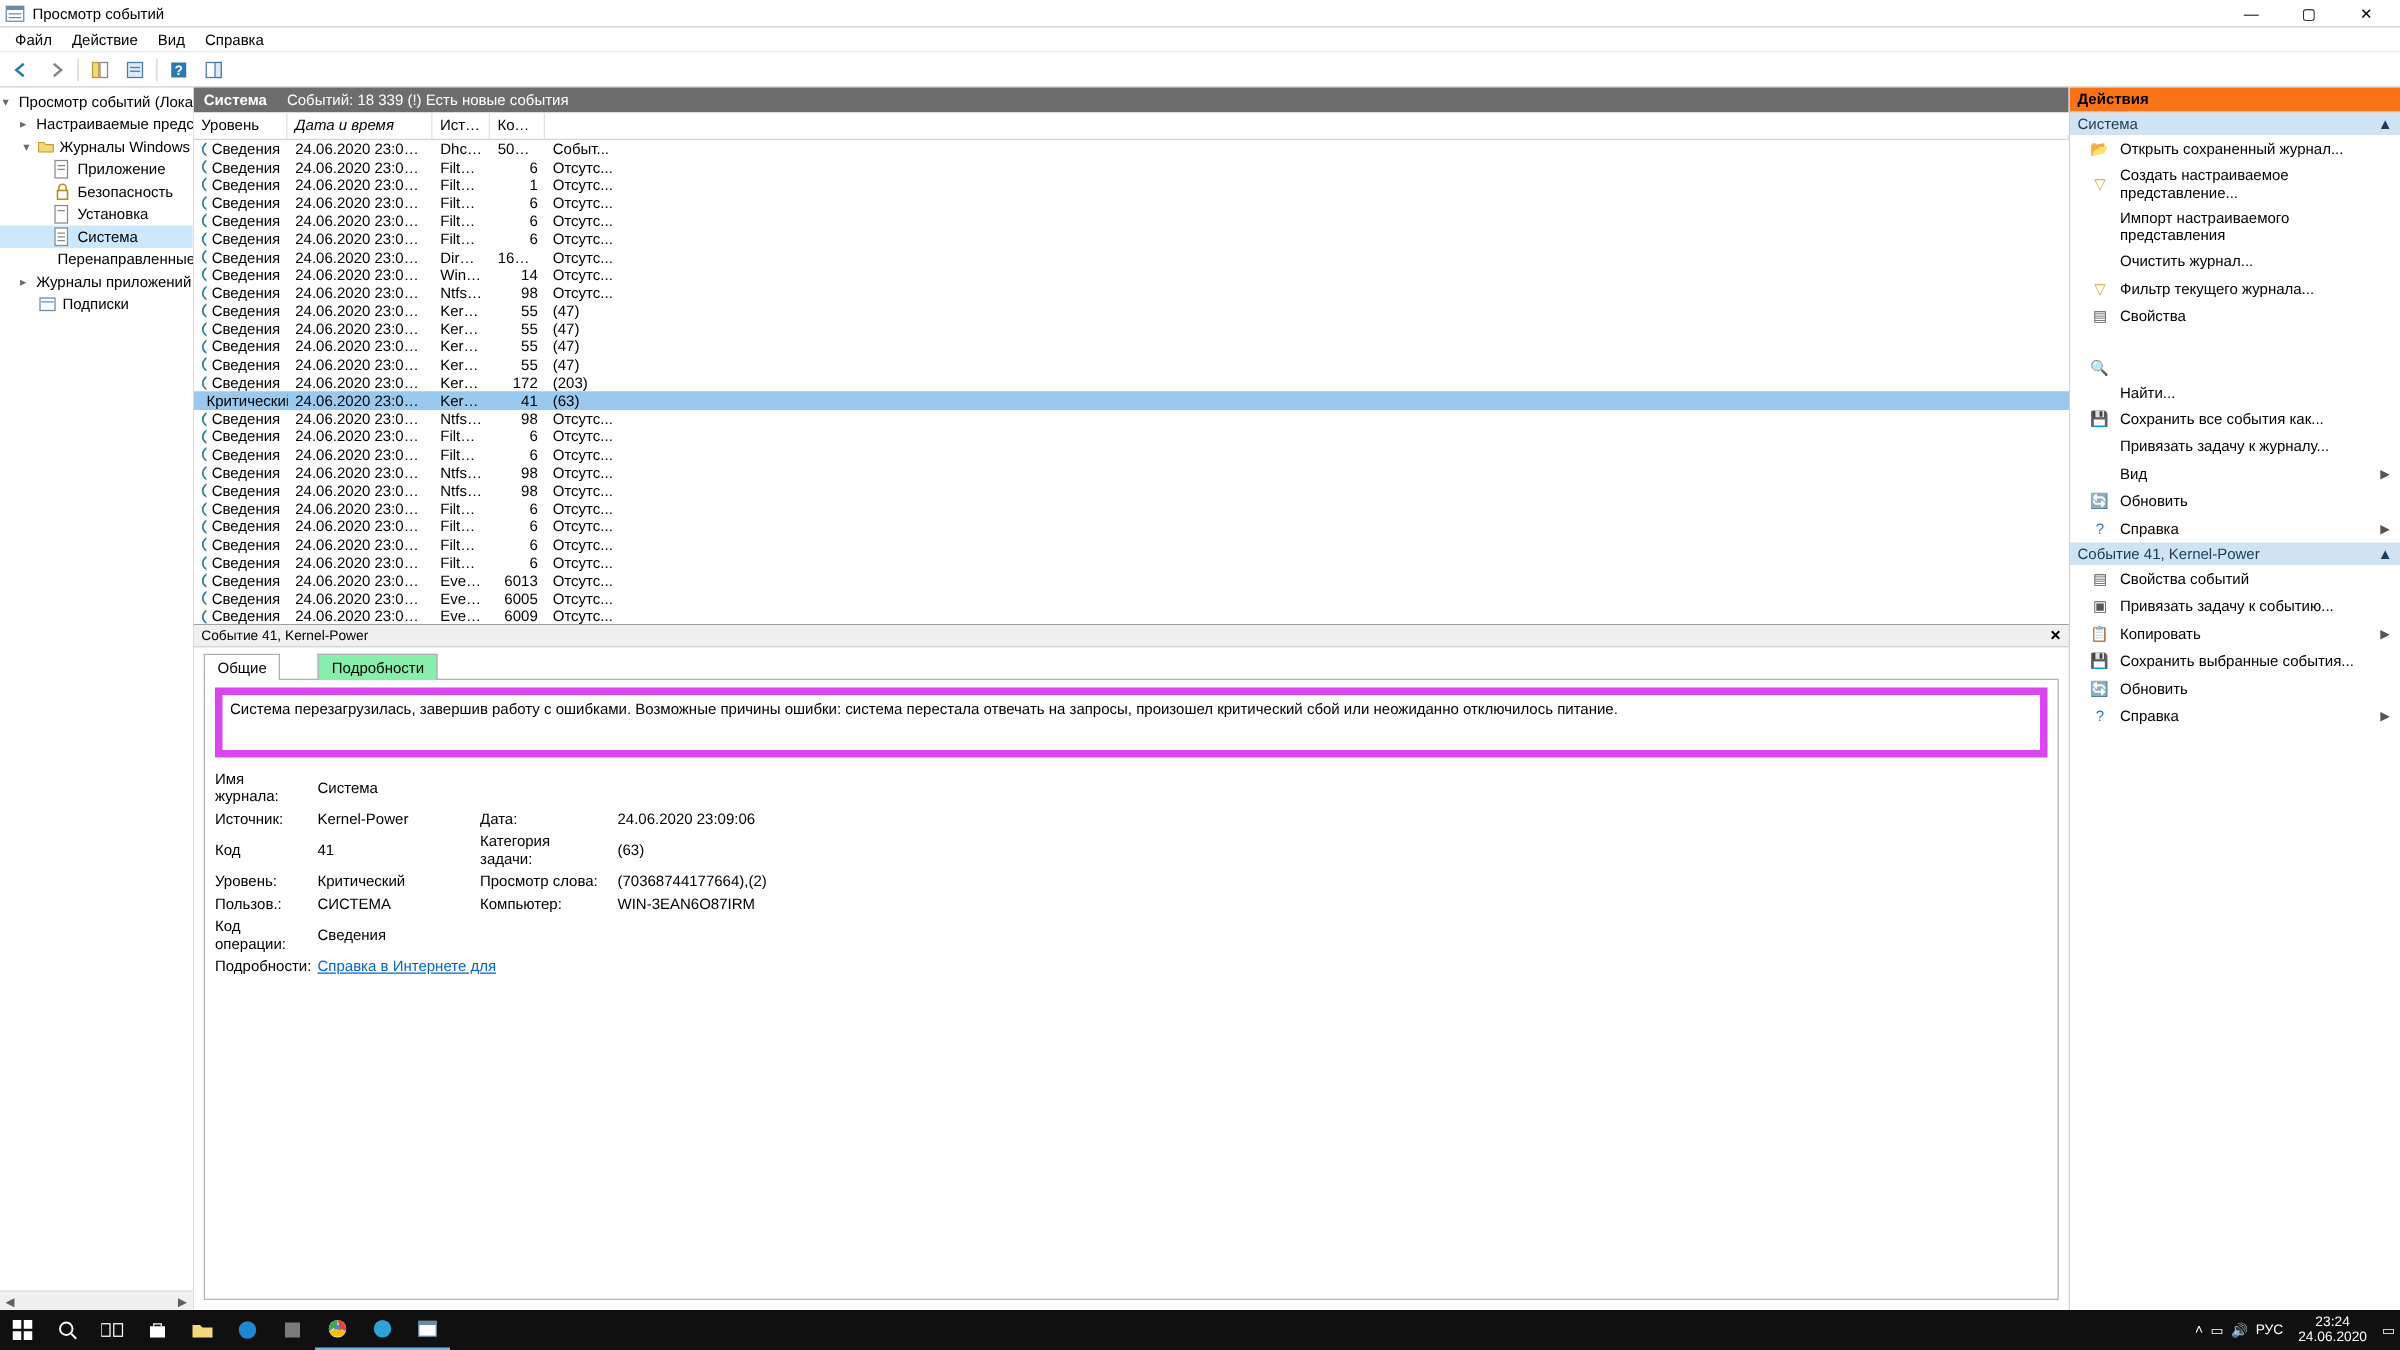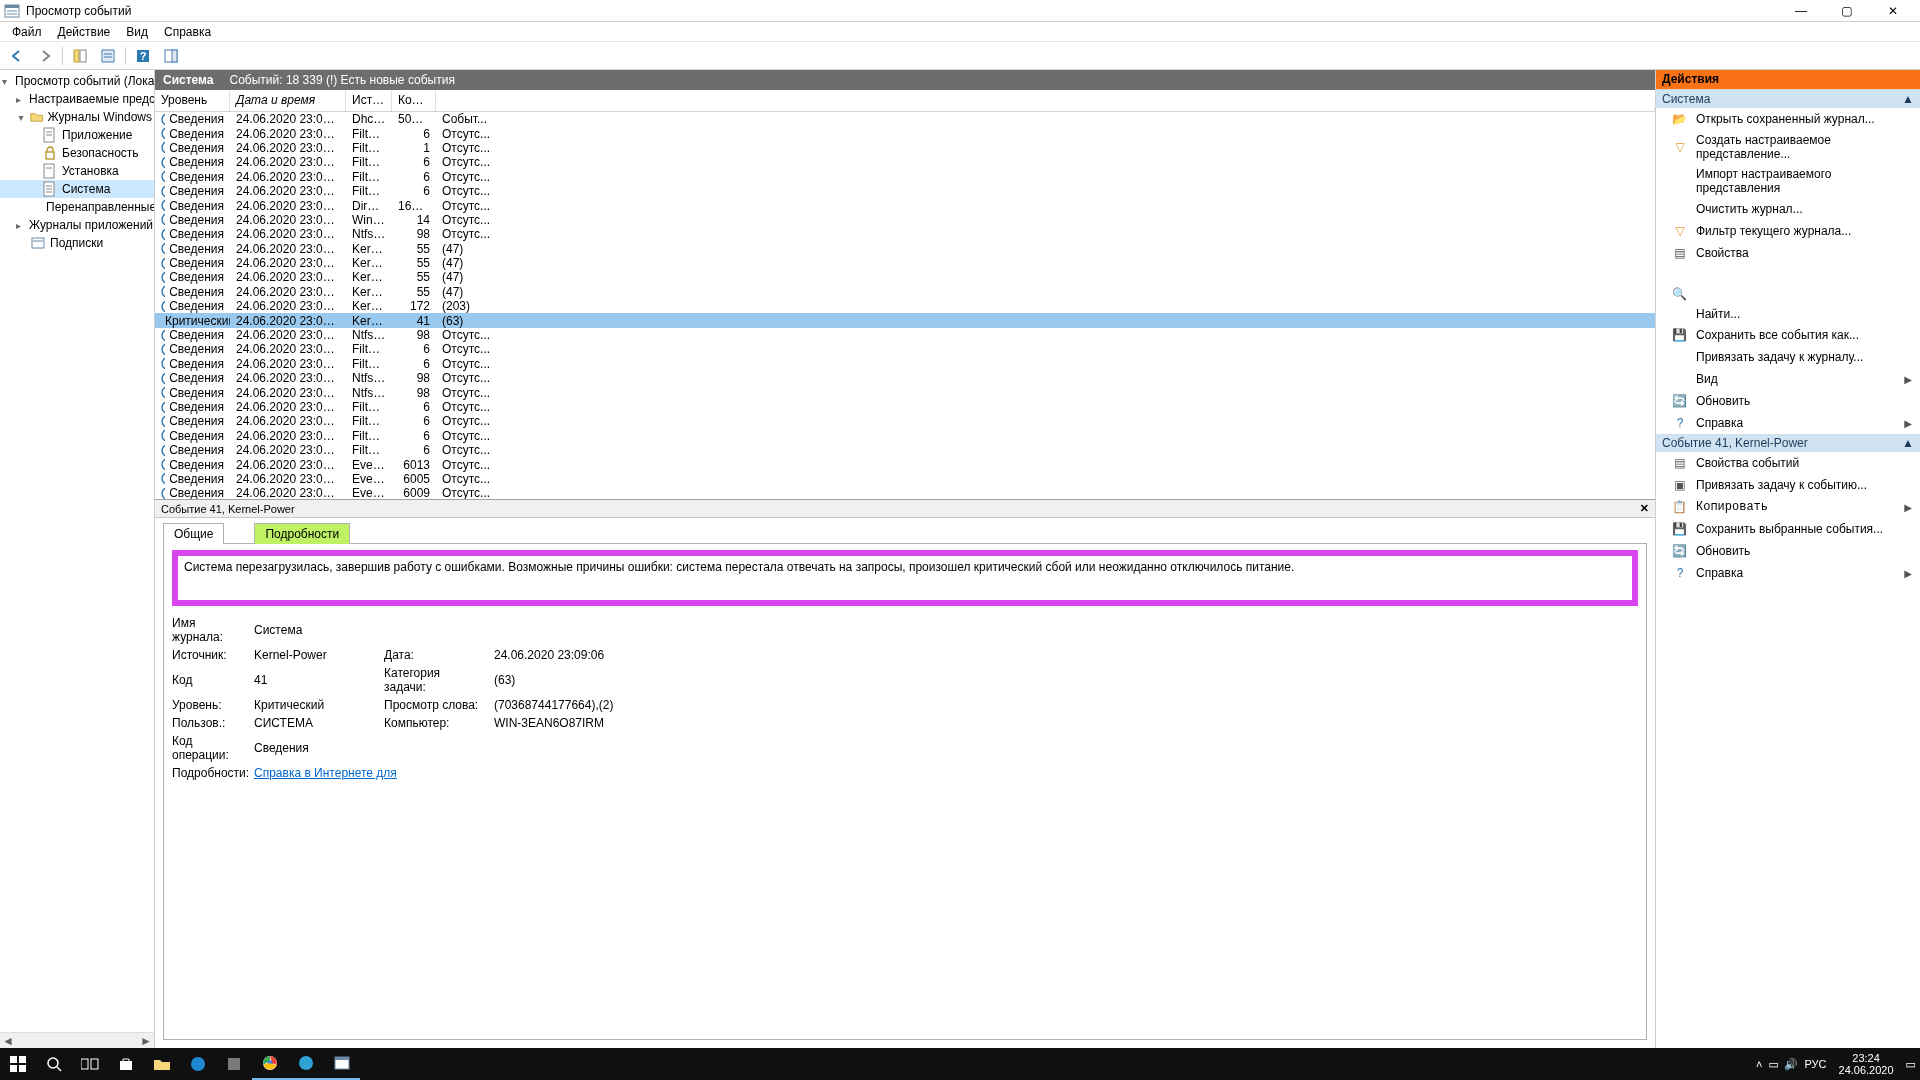--- a/index.html
+++ b/index.html
@@ -35,21 +35,21 @@
   .rows { overflow-y:scroll; overflow-x:hidden; flex:1; background:#fff;}
   .row { display:flex; align-items:center; height:14.4px; font-size:12px; padding:0; border-bottom:0; cursor:default;}
   .row.selected{ background:#99c9ef;}
   .row .cell { padding:0 6px; overflow:hidden; white-space:nowrap; text-overflow:ellipsis;}
   .row .lvl { width:75px; display:flex; align-items:center; gap:4px;}
   .row .date{width:116px;} .row .src{width:46px;} .row .code{width:44px; text-align:right;} .row .cat{flex:1; width:40px;}
   
   .detail { flex:1; background:#fff; display:flex; flex-direction:column; min-height:0;}
   .detail-hdr { height:18px; background:#eef0f2; border-bottom:1px solid #c8c8c8; display:flex; align-items:center; justify-content:space-between; padding:0 6px; font-size:11px;}
   .detail .tabs { display:flex; padding:4px 8px 0 8px; background:#fff;gap:28px;}
-  .detail .tab { padding:3px 10px; border:1px solid #b0b0b0; border-bottom:none; margin-right:2px; background:#bef264; font-size:12px; position:relative; top:1px;}
+  .detail .tab { padding:3px 10px; border:1px solid #b0b0b0; border-bottom:none; margin-right:2px; background:#86efac; font-size:12px; position:relative; top:1px;}
   .detail .tab.active { background:#fff; z-index:2;}
   .detail .tabpanel { border:1px solid #b0b0b0; margin:0 8px 8px 8px; flex:1; padding:6px 8px; overflow:auto; display:flex; flex-direction:column;}
   .detail .msgbox { border:6px solid #d946ef; padding:4px 6px; height:56px; font-size:12px; margin-bottom:10px;}
   .detail .props { display:grid; grid-template-columns: 72px 120px 100px auto; row-gap:4px; column-gap:10px; font-size:12px; align-items:center;}
   .detail .props .k{ color:#000;}
   .detail a { color:#0066cc;}
   
   .actions-pane { width:265px; border-left:1px solid #d0d0d0; background:#fff; display:flex; flex-direction:column;}
   .actions-pane .hdr { height:20px; background:#f97316; border-bottom:1px solid #d4d4d4; padding:2px 6px; font-size:12px; font-weight:600;}
   .actions-pane .section-hdr { background:#cfe3f3; color:#1a3a5a; padding:2px 6px; font-size:12px; display:flex; justify-content:space-between; align-items:center;}
@@ -706,21 +706,21 @@
         <div class="act">
           <span class="ico" style="color:#555;">▤</span>
           <span style="flex:1;">Свойства событий</span>
         </div>
         <div class="act">
           <span class="ico" style="color:#555;">▣</span>
           <span style="flex:1;">Привязать задачу к событию...</span>
         </div>
         <div class="act">
           <span class="ico" style="color:#555;">📋</span>
-          <span style="flex:1;font-family:Liberation Mono, monospace;">Копировать</span>
+          <span style="flex:1;">Копировать</span>
           <span class="arrow-r">▶</span>
         </div>
         <div class="act">
           <span class="ico" style="color:#555;">💾</span>
           <span style="flex:1;">Сохранить выбранные события...</span>
         </div>
         <div class="act">
           <span class="ico" style="color:#2a9a3a;">🔄</span>
           <span style="flex:1;">Обновить</span>
         </div>

